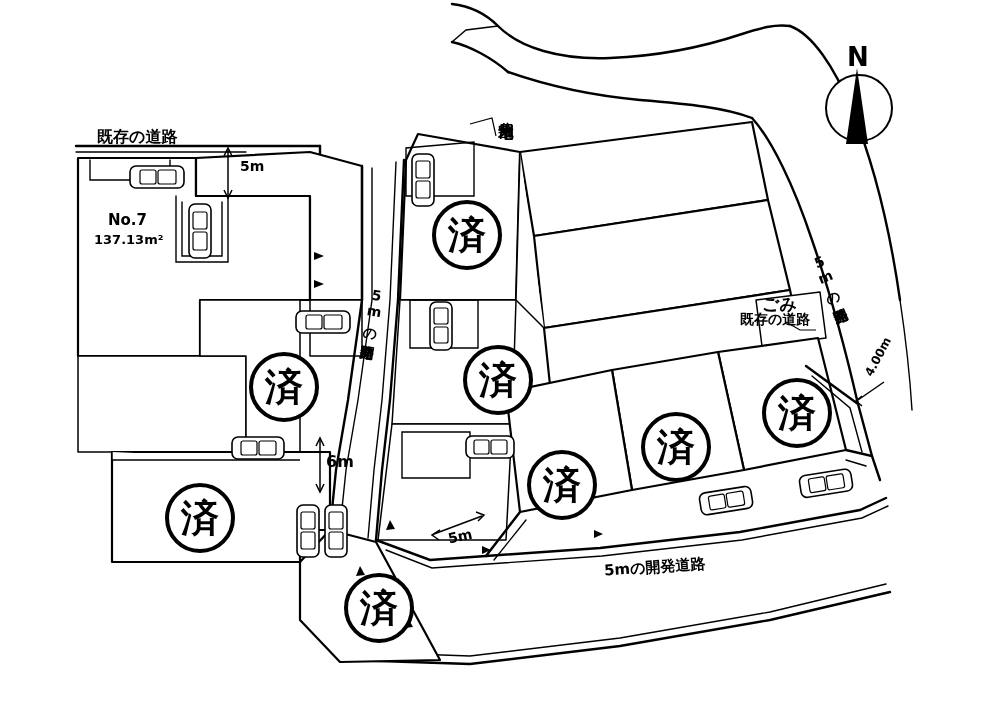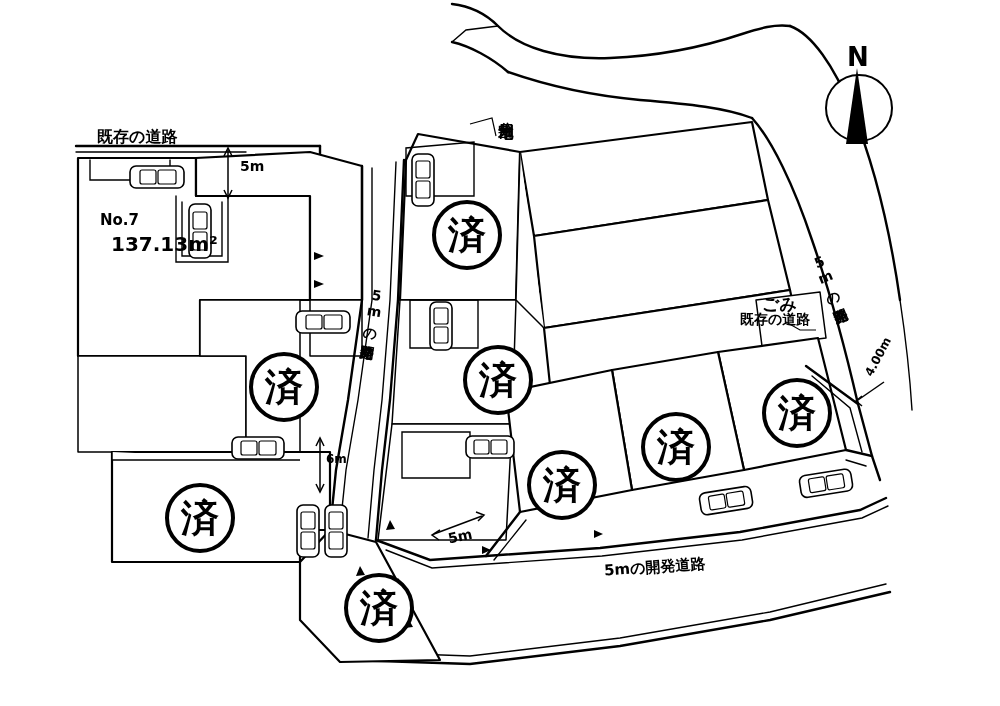--- a/index.html
+++ b/index.html
@@ -25,21 +25,21 @@
          justify-content:center;font-size:38px;font-weight:700;line-height:1;
          color:#000;font-family:"DejaVu Sans","Liberation Sans",sans-serif;}
 
   .compass{position:absolute;left:825px;top:46px;width:72px;height:98px;}
   .compass .n{position:absolute;left:22px;top:-4px;font-size:26px;font-weight:700;}
   .compass .ring{position:absolute;left:0;top:28px;width:64px;height:64px;
                  border:2px solid #000;border-radius:50%;background:#fff;}
   .compass .needle{position:absolute;left:21px;top:22px;width:0;height:0;
                    border-left:11px solid transparent;border-right:11px solid transparent;
                    border-bottom:76px solid #000;}
-  .lbl-no7{left:100px;top:210px;font-size:15px;line-height:1.35;}
+  .lbl-no7{left:108px;top:210px;font-size:15px;line-height:1.35;}
   .rot-v{writing-mode:vertical-rl;text-orientation:upright;}
 </style>
 </head>
 <body>
 
 <div id="stage">
 
   <svg id="map" viewBox="0 0 1000 706">
 
     <g>
@@ -228,29 +228,29 @@
 
   <div class="compass">
     <div class="n">N</div>
     <div class="ring"></div>
     <div class="needle"></div>
   </div>
 
   <div class="txt" style="left:97px;top:127px;font-size:16px;">既存の道路</div>
 
   <div class="txt lbl-no7">No.7</div>
-  <div class="txt" style="left:94px;top:232px;font-size:20px;margin-left:17px;">137.13m²</div>
+  <div class="txt" style="left:94px;top:232px;font-size:13px;">137.13m²</div>
 
   <div class="txt rot-v" style="left:496px;top:110px;font-size:15px;letter-spacing:1px;">分割用地</div>
 
   <div class="txt" style="left:762px;top:293px;font-size:17px;">ごみ</div>
   <div class="txt" style="left:740px;top:311px;font-size:14px;">既存の道路</div>
 
   <div class="txt" style="left:240px;top:158px;font-size:14px;">5m</div>
-  <div class="txt" style="left:326px;top:452px;font-size:12px;">6m</div>
+  <div class="txt" style="left:326px;top:452px;font-size:16px;">6m</div>
   <div class="txt" style="left:448px;top:528px;font-size:14px;transform:rotate(-12deg);">5m</div>
   <div class="txt" style="left:862px;top:372px;font-size:12px;transform:rotate(-62deg);transform-origin:left top;">4.00m</div>
 
   <div class="txt rot-v" style="left:369px;top:286px;font-size:14px;transform:rotate(9deg);transform-origin:left top;letter-spacing:0px;">5mの開発道路</div>
 
   <div class="txt rot-v" style="left:808px;top:258px;font-size:14px;transform:rotate(-22deg);transform-origin:left top;">5mの開発道路</div>
 
   <div class="txt" style="left:604px;top:558px;font-size:15px;transform:rotate(-4deg);">5mの開発道路</div>
 
   <div class="stamp" style="left:432px;top:200px;">済</div>

